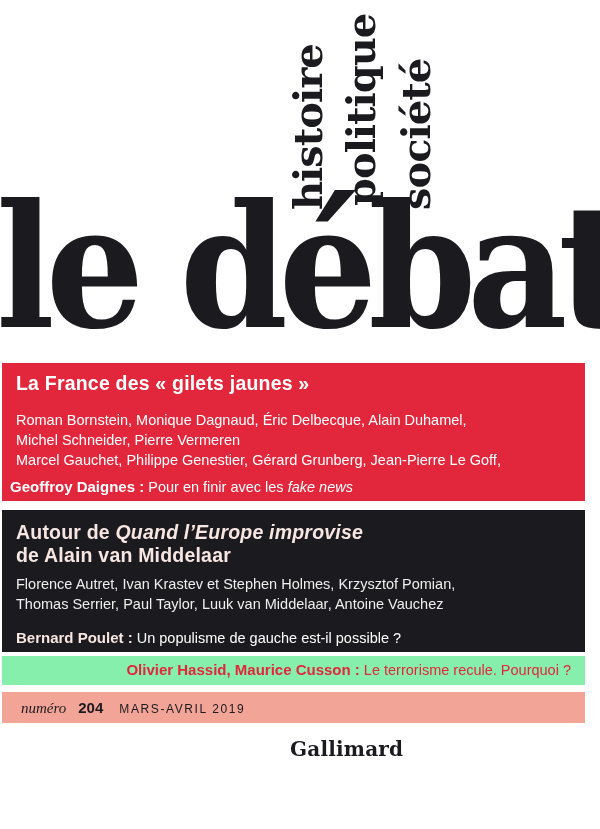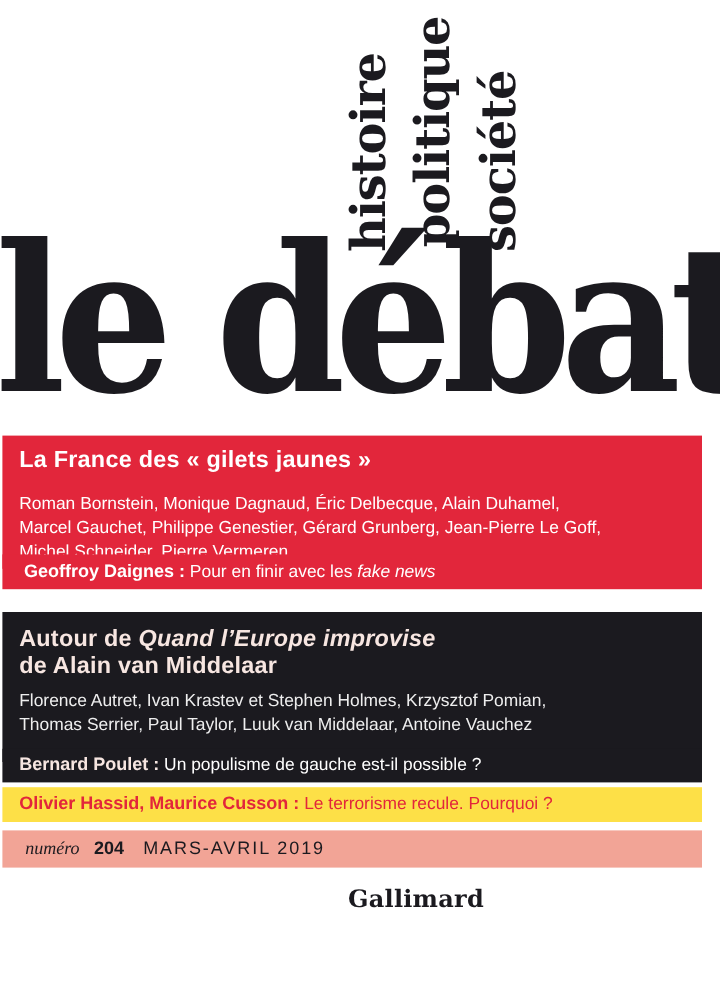--- a/index.html
+++ b/index.html
@@ -30,68 +30,68 @@
       letter-spacing: -10px;
       white-space: nowrap;
       transform: scaleX(0.91);
       transform-origin: left top;
     }
     .panel {
       position: absolute; left: 2px; width: 583px; box-sizing: border-box;
     }
     .red { background: #e2263b; color: #ffffff; }
     .black { background: #1b1a1f; color: #ffffff; }
-    .grey { background: #fde047; color: #e2263b; }
+    .grey { background: #86efac; color: #e2263b; text-align: right; }
     .pink { background: #f2a496; color: #1b1a1f; }
 
     .p-red-main { top: 363px; height: 111px; padding: 9px 14px 0 14px; }
-    .p-red-small { top: 462px; height: 29px; padding: 6px 14px 0 18px; }
+    .p-red-small { top: 472px; height: 29px; padding: 6px 14px 0 8px; }
     .p-black-main { top: 510px; height: 125px; padding: 11px 14px 0 14px; }
     .p-black-small { top: 624px; height: 28px; padding: 5px 14px 0 14px; }
     .p-grey { top: 656px; height: 29px; padding: 5px 14px 0 14px; }
     .p-pink { top: 692px; height: 31px; padding: 7px 14px 0 14px; }
 
     .headline {
       font-weight: bold; font-size: 19.5px; line-height: 23px; letter-spacing: 0.2px;
     }
     .black .headline { color: #f7e6e1; }
     .authors {
       font-size: 14.5px; line-height: 20px; margin-top: 15px;
     }
     .black .authors { color: #eeeeee; }
     .short { font-size: 14.5px; line-height: 18px; white-space: nowrap; }
     .short b { font-weight: bold; font-size: 15px; }
     .black .short b { color: #f7e6e1; }
     .grey .short b { color: #e2263b; }
     .issue { display: flex; align-items: baseline; white-space: nowrap; color: #1b1a1f; }
     .issue .label { font-family: Liberation Serif, serif; font-style: italic; font-size: 15px; margin-left: 5px; }
     .issue .num { font-weight: bold; font-size: 15px; margin-left: 12px; }
-    .issue .date { font-size: 15px; letter-spacing: 1.6px; margin-left: 16px; }
+    .issue .date { font-size: 12px; letter-spacing: 1.6px; margin-left: 16px; }
     .publisher {
       position: absolute; left: 290px; top: 737px;
       font-family: "DejaVu Serif", serif; font-weight: bold; font-size: 20px; color: #1b1a1f;
       letter-spacing: 0.2px;
     }
     i { font-style: italic; }
   </style>
 </head>
 <body>
 
 <div class="vword" style="left:288px; top:210px;">histoire</div>
 <div class="vword" style="left:341px; top:206px;">politique</div>
 <div class="vword" style="left:396px; top:210px;">société</div>
 
 <div class="masthead">le débat</div>
 
 <div class="panel red p-red-main">
   <div class="headline">La France des « gilets jaunes »</div>
   <div class="authors">
     <div>Roman Bornstein, Monique Dagnaud, Éric Delbecque, Alain Duhamel,</div>
+    <div>Michel Schneider, Pierre Vermeren</div>
     <div>Marcel Gauchet, Philippe Genestier, Gérard Grunberg, Jean-Pierre Le Goff,</div>
-    <div>Michel Schneider, Pierre Vermeren</div>
   </div>
 </div>
 
 <div class="panel red p-red-small">
   <div class="short">
     <b>Geoffroy Daignes :</b>
     <span>Pour en finir avec les</span>
     <i>fake news</i>
   </div>
 </div>

